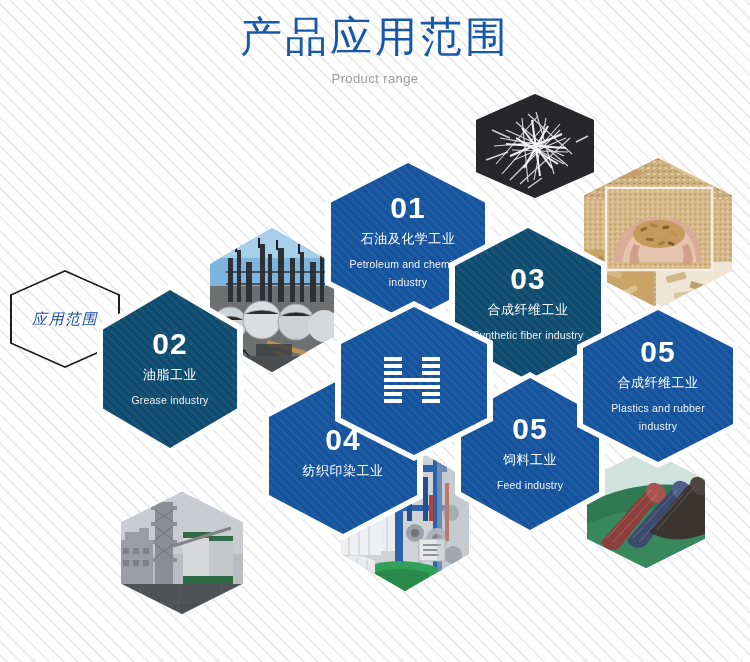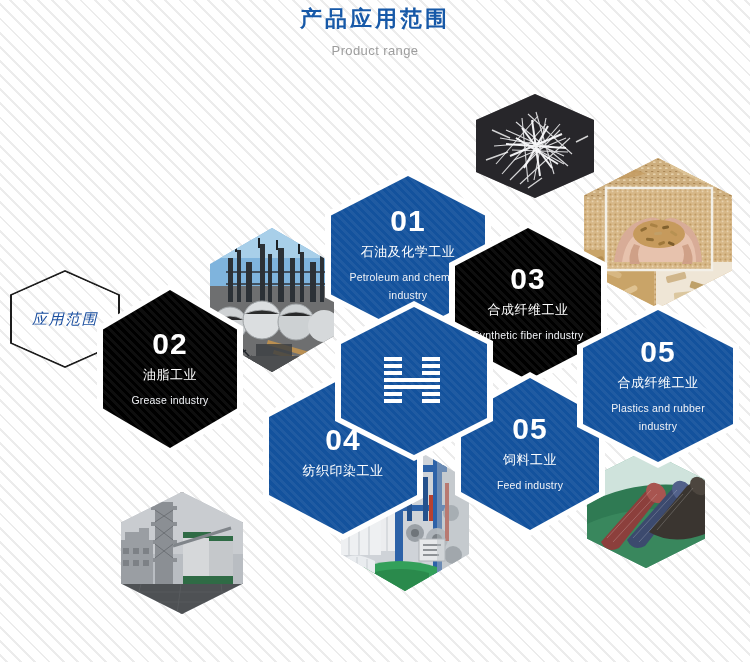--- a/index.html
+++ b/index.html
@@ -12,22 +12,22 @@
         #ececec 4px, #ececec 6px,
         #ffffff 6px, #ffffff 10px);
     font-family:"Liberation Sans","DejaVu Sans",sans-serif;
     overflow:hidden;
     position:relative;
   }
 
   
   #header{position:absolute;left:0;top:0;width:750px;text-align:center;}
   #title{
-    font-size:22px;font-weight:bold;color:#1759a8;
-    letter-spacing:3px;line-height:1;padding-top:8px;
+    font-size:42px;font-weight:normal;color:#1759a8;
+    letter-spacing:3px;line-height:1;padding-top:16px;
     font-family:"DejaVu Sans","Liberation Sans",sans-serif;
   }
   #subtitle{
     font-size:13px;color:#9d9d9d;margin-top:13px;letter-spacing:.4px;
     font-family:"Liberation Sans",sans-serif;
   }
 
   
   .hexwrap{position:absolute;}
   .hex{
@@ -43,21 +43,21 @@
     -webkit-clip-path:polygon(50% 0%,100% 25%,100% 75%,50% 100%,0% 75%,0% 25%);
     clip-path:polygon(50% 0%,100% 25%,100% 75%,50% 100%,0% 75%,0% 25%);
   }
   .hex.stripe::after{
     content:"";position:absolute;inset:0;pointer-events:none;
     background-image:repeating-linear-gradient(45deg,
       rgba(255,255,255,0.00) 0px, rgba(255,255,255,0.00) 3px,
       rgba(255,255,255,0.055) 3px, rgba(255,255,255,0.055) 6px);
   }
   .hex.blue{background:#13529d;}
-  .hex.dark{background:#000000;justify-content:center;}
+  .hex.dark{background:#0c4a6e;justify-content:center;}
 
   
   .ring{
     position:absolute;left:-6px;top:-6px;right:-6px;bottom:-6px;
     -webkit-clip-path:polygon(50% 0%,100% 25%,100% 75%,50% 100%,0% 75%,0% 25%);
     clip-path:polygon(50% 0%,100% 25%,100% 75%,50% 100%,0% 75%,0% 25%);
     background:#ffffff;
   }
 
   
@@ -455,21 +455,21 @@
             <line x1="46" y1="88" x2="90" y2="40"></line>
               <line x1="52" y1="92" x2="96" y2="44"></line>
             <line x1="70" y1="80" x2="106" y2="38"></line>
           </g>
         </g>
       </svg>
     </div>
   </div>
 </div>
 
-<div class="hexwrap" style="left:331px;top:176px;width:154px;height:158px;">
+<div class="hexwrap" style="left:331px;top:163px;width:154px;height:158px;">
   <div class="ring"></div>
   <div class="hex hside blue stripe">
     <div class="num">01</div>
     <div class="cn">石油及化学工业</div>
     <div class="en">Petroleum and chemical industry</div>
   </div>
 </div>
 
 <div class="hexwrap" style="left:103px;top:290px;width:134px;height:158px;">
   <div class="ring"></div>

